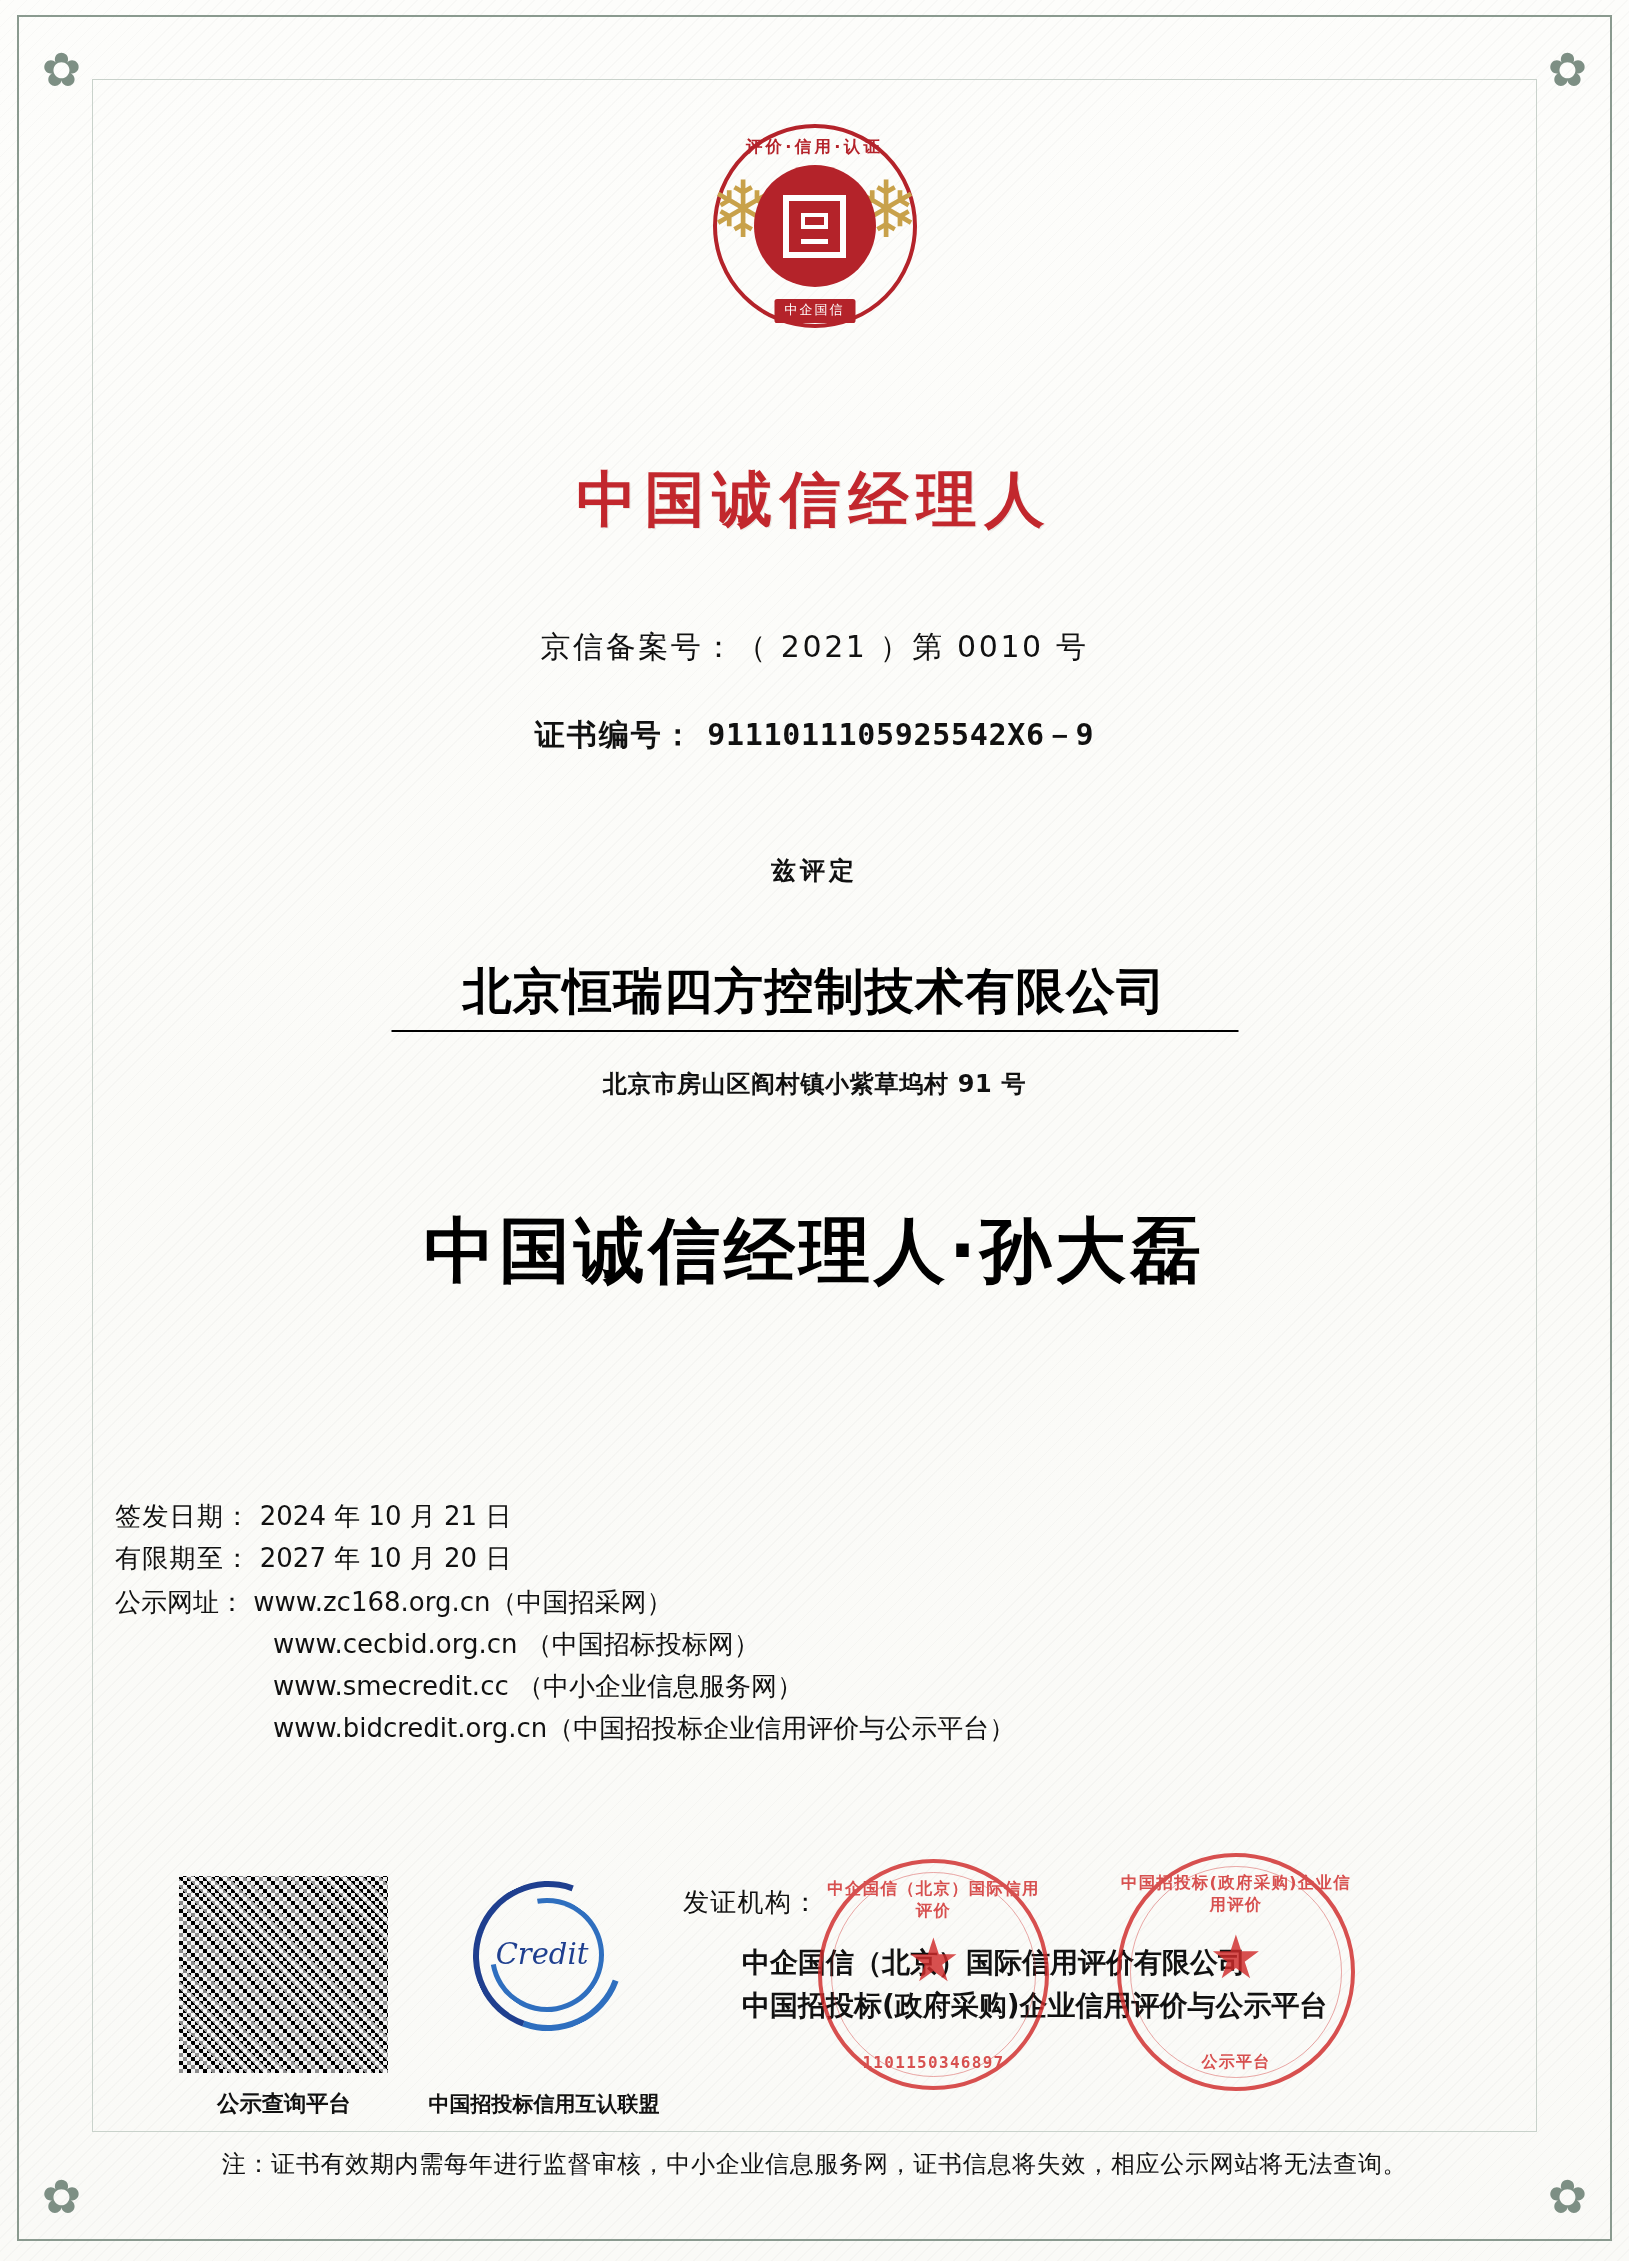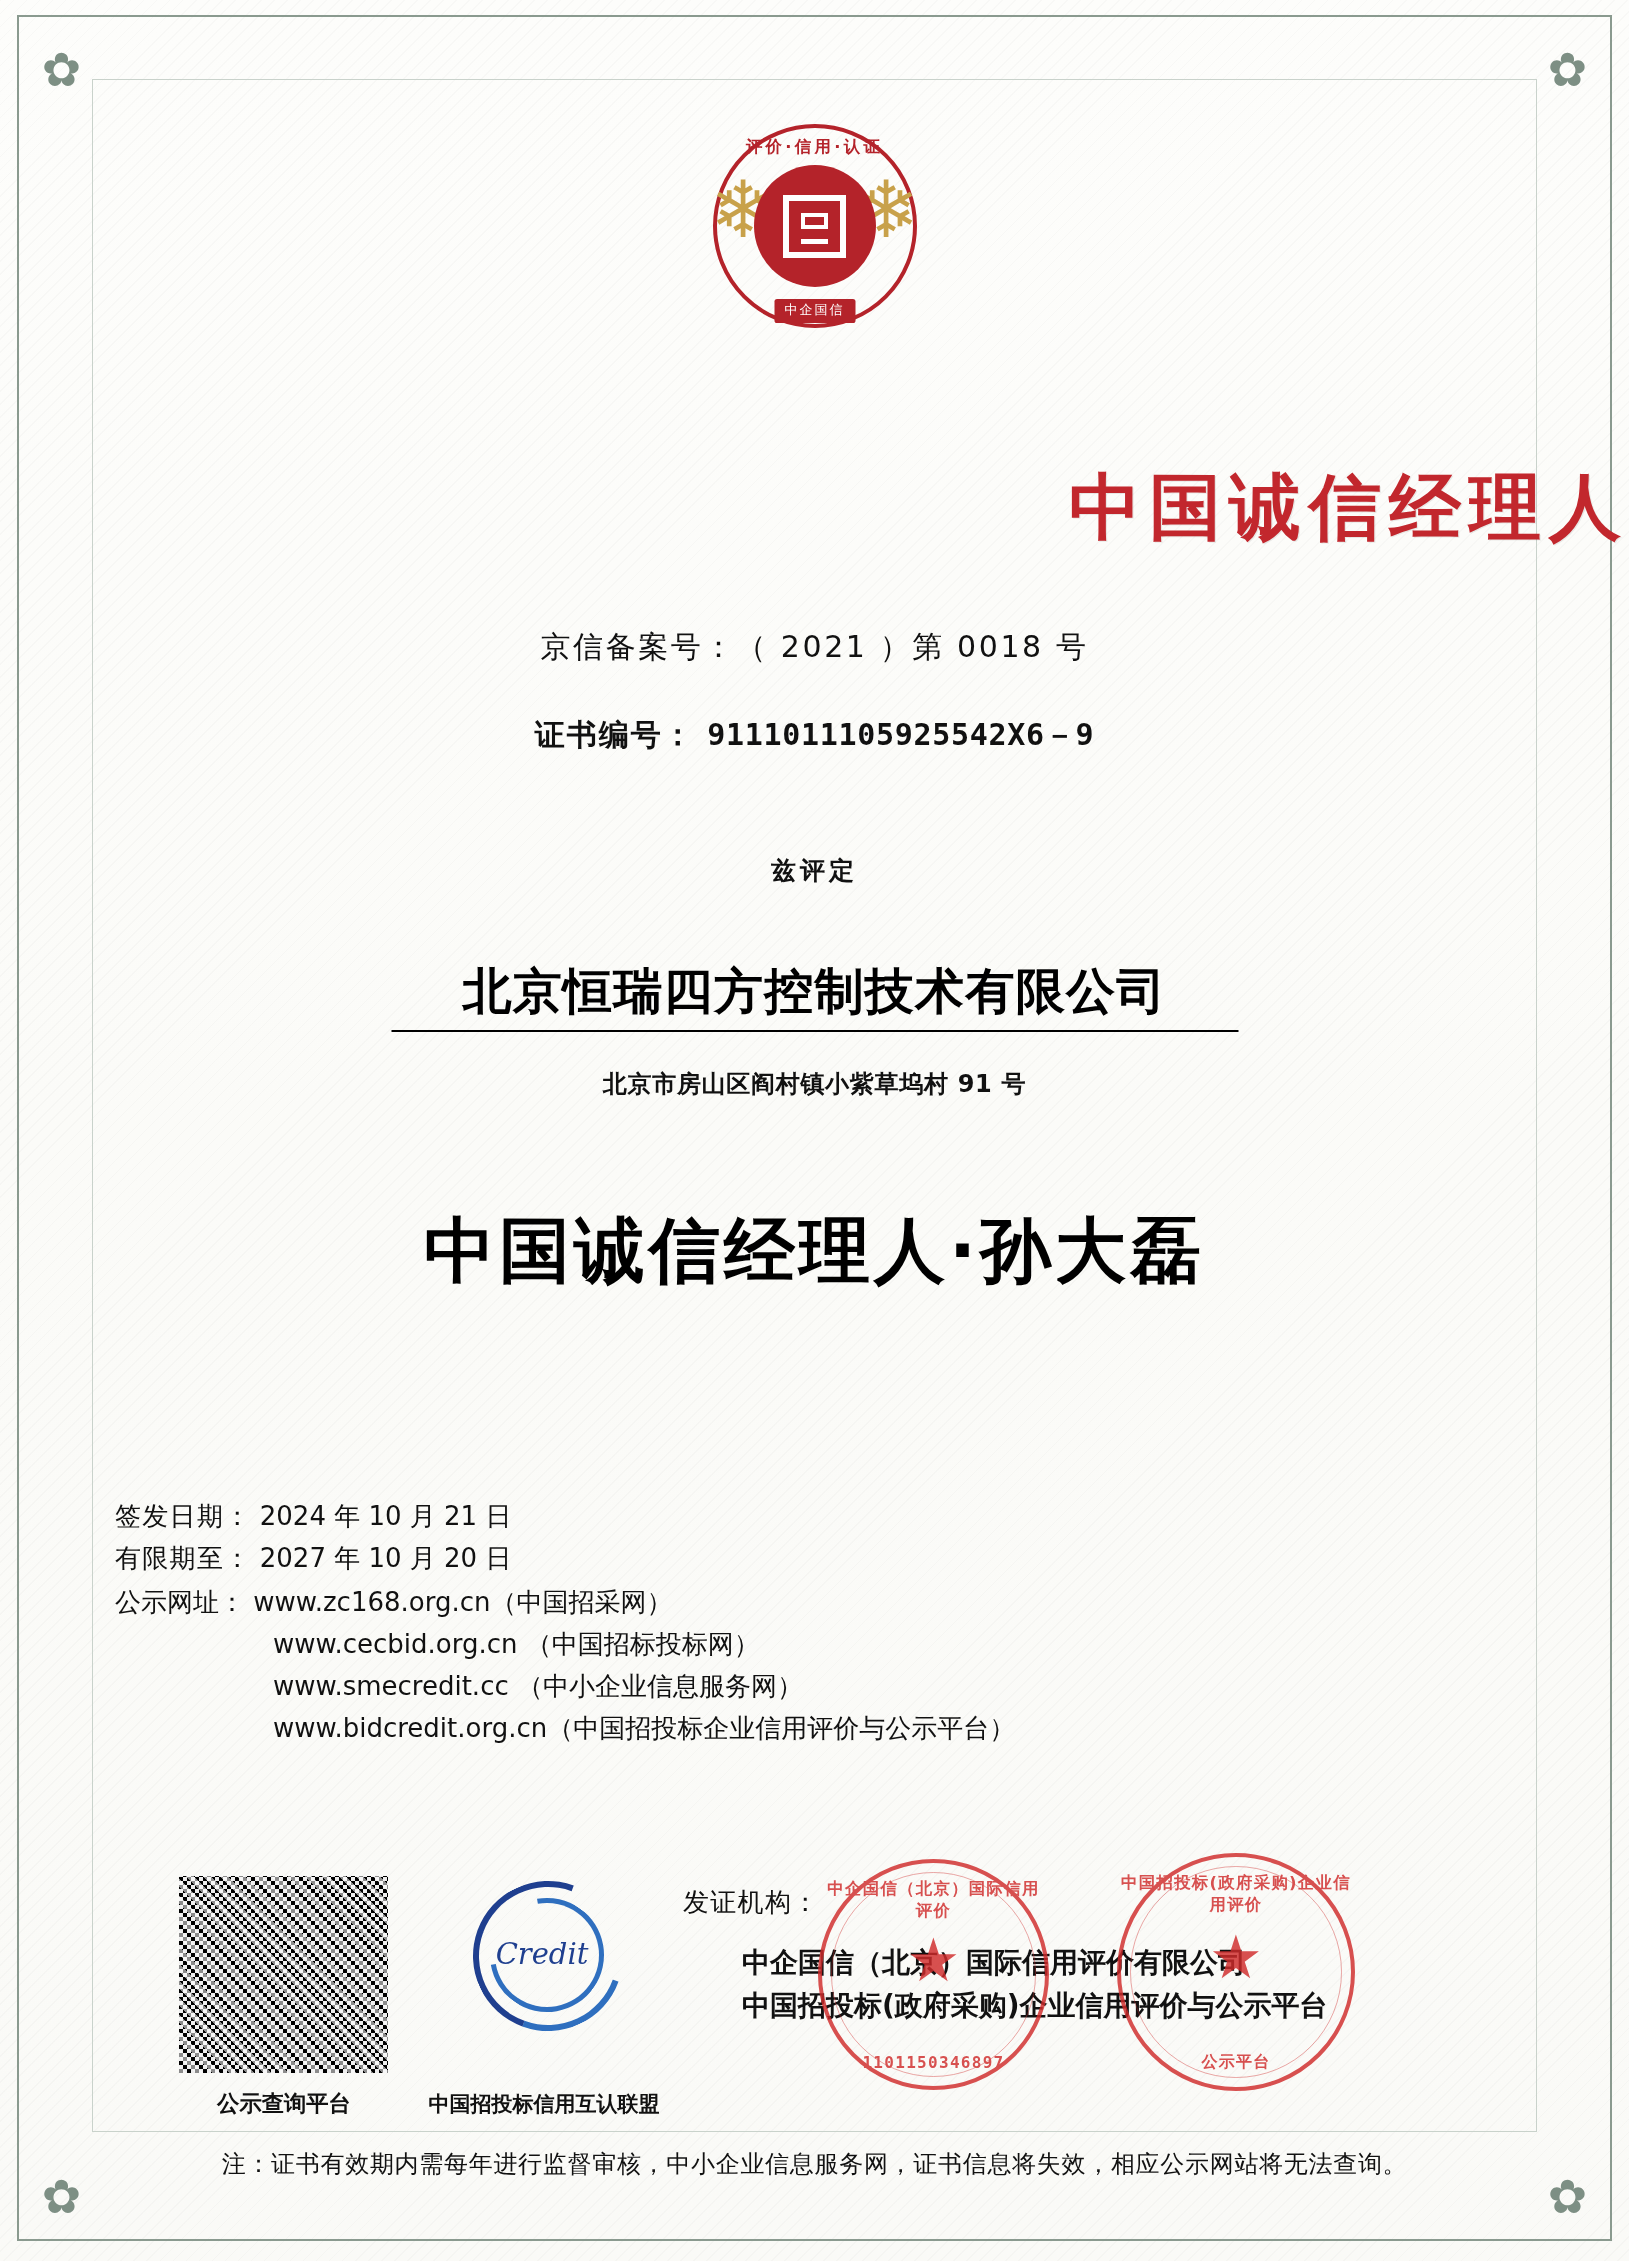--- a/index.html
+++ b/index.html
@@ -120,24 +120,24 @@
     color: #c8a14a;
     line-height: 1;
   }
   .wheat.l { left: -2.6px; transform: rotate(-10.5px); }
   .wheat.r { right: -2.6px; }
 
   
   .main-title {
     position: absolute;
     top: 460px; left: 0; right: 0;
-    text-align: right;
-    font-family: "DejaVu Sans", sans-serif;
-    font-weight: bold;
-    font-size: 72px;
+    text-align: center;
+    font-family: "DejaVu Sans", sans-serif;
+    font-weight: bold;
+    font-size: 60px;
     letter-spacing: 8px;
     color: #c2272d;
     text-shadow: 1.3px 1.3px 0 rgba(0,0,0,0.08);
   }
   .record-no {
     position: absolute;
     top: 627px; left: 0; right: 0;
     text-align: center;
     font-size: 30px;
     letter-spacing: 2.6px;
@@ -393,21 +393,21 @@
     <div class="wheat l">❄</div>
     <div class="wheat r">❄</div>
     <div class="emblem-top-text">评价·信用·认证</div>
     <div class="emblem-core">
       <div class="glyph"></div>
     </div>
     <div class="emblem-bottom-badge">中企国信</div>
   </div>
 
   <div class="main-title">中国诚信经理人</div>
-  <div class="record-no">京信备案号：（ 2021 ）第 0018 号</div>
+  <div class="record-no">京信备案号：（ 2021 ）第 0010 号</div>
 
   <div class="cert-no">
     <span class="lbl">证书编号：</span>
     <span class="val">9111011105925542X6－9</span>
   </div>
 
   <div class="awarded-line">兹评定</div>
   <div class="company">北京恒瑞四方控制技术有限公司</div>
   <div class="company-underline"></div>
   <div class="address">北京市房山区阎村镇小紫草坞村 91 号</div>

